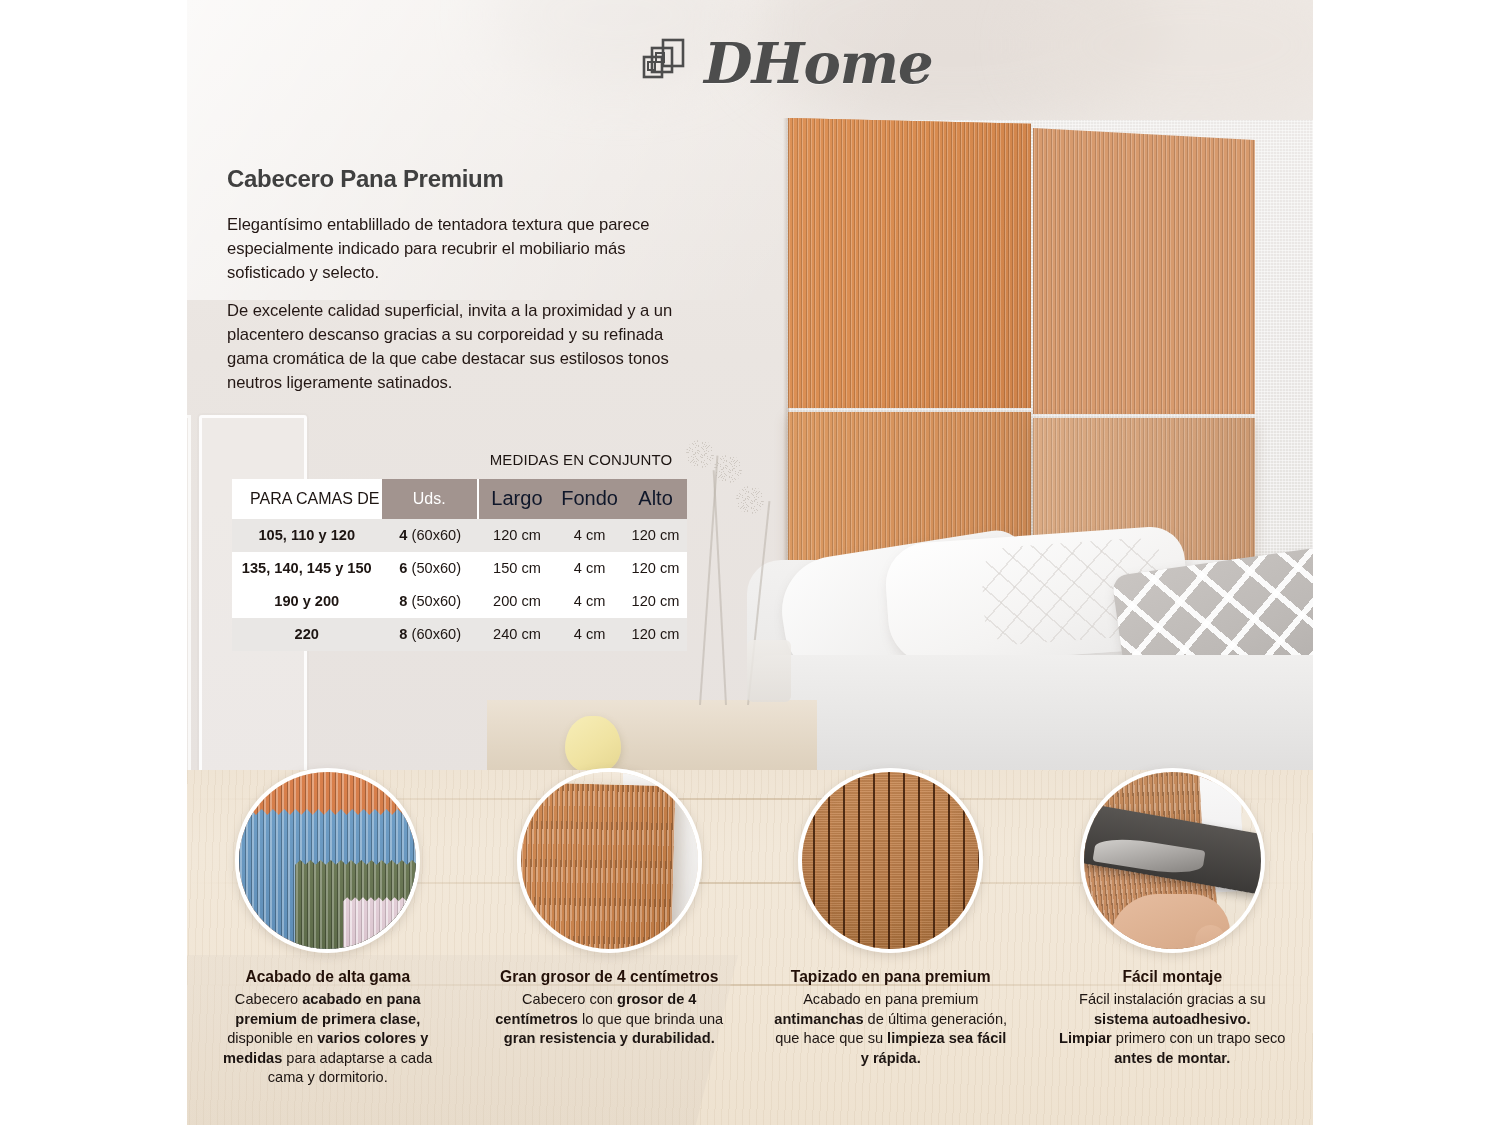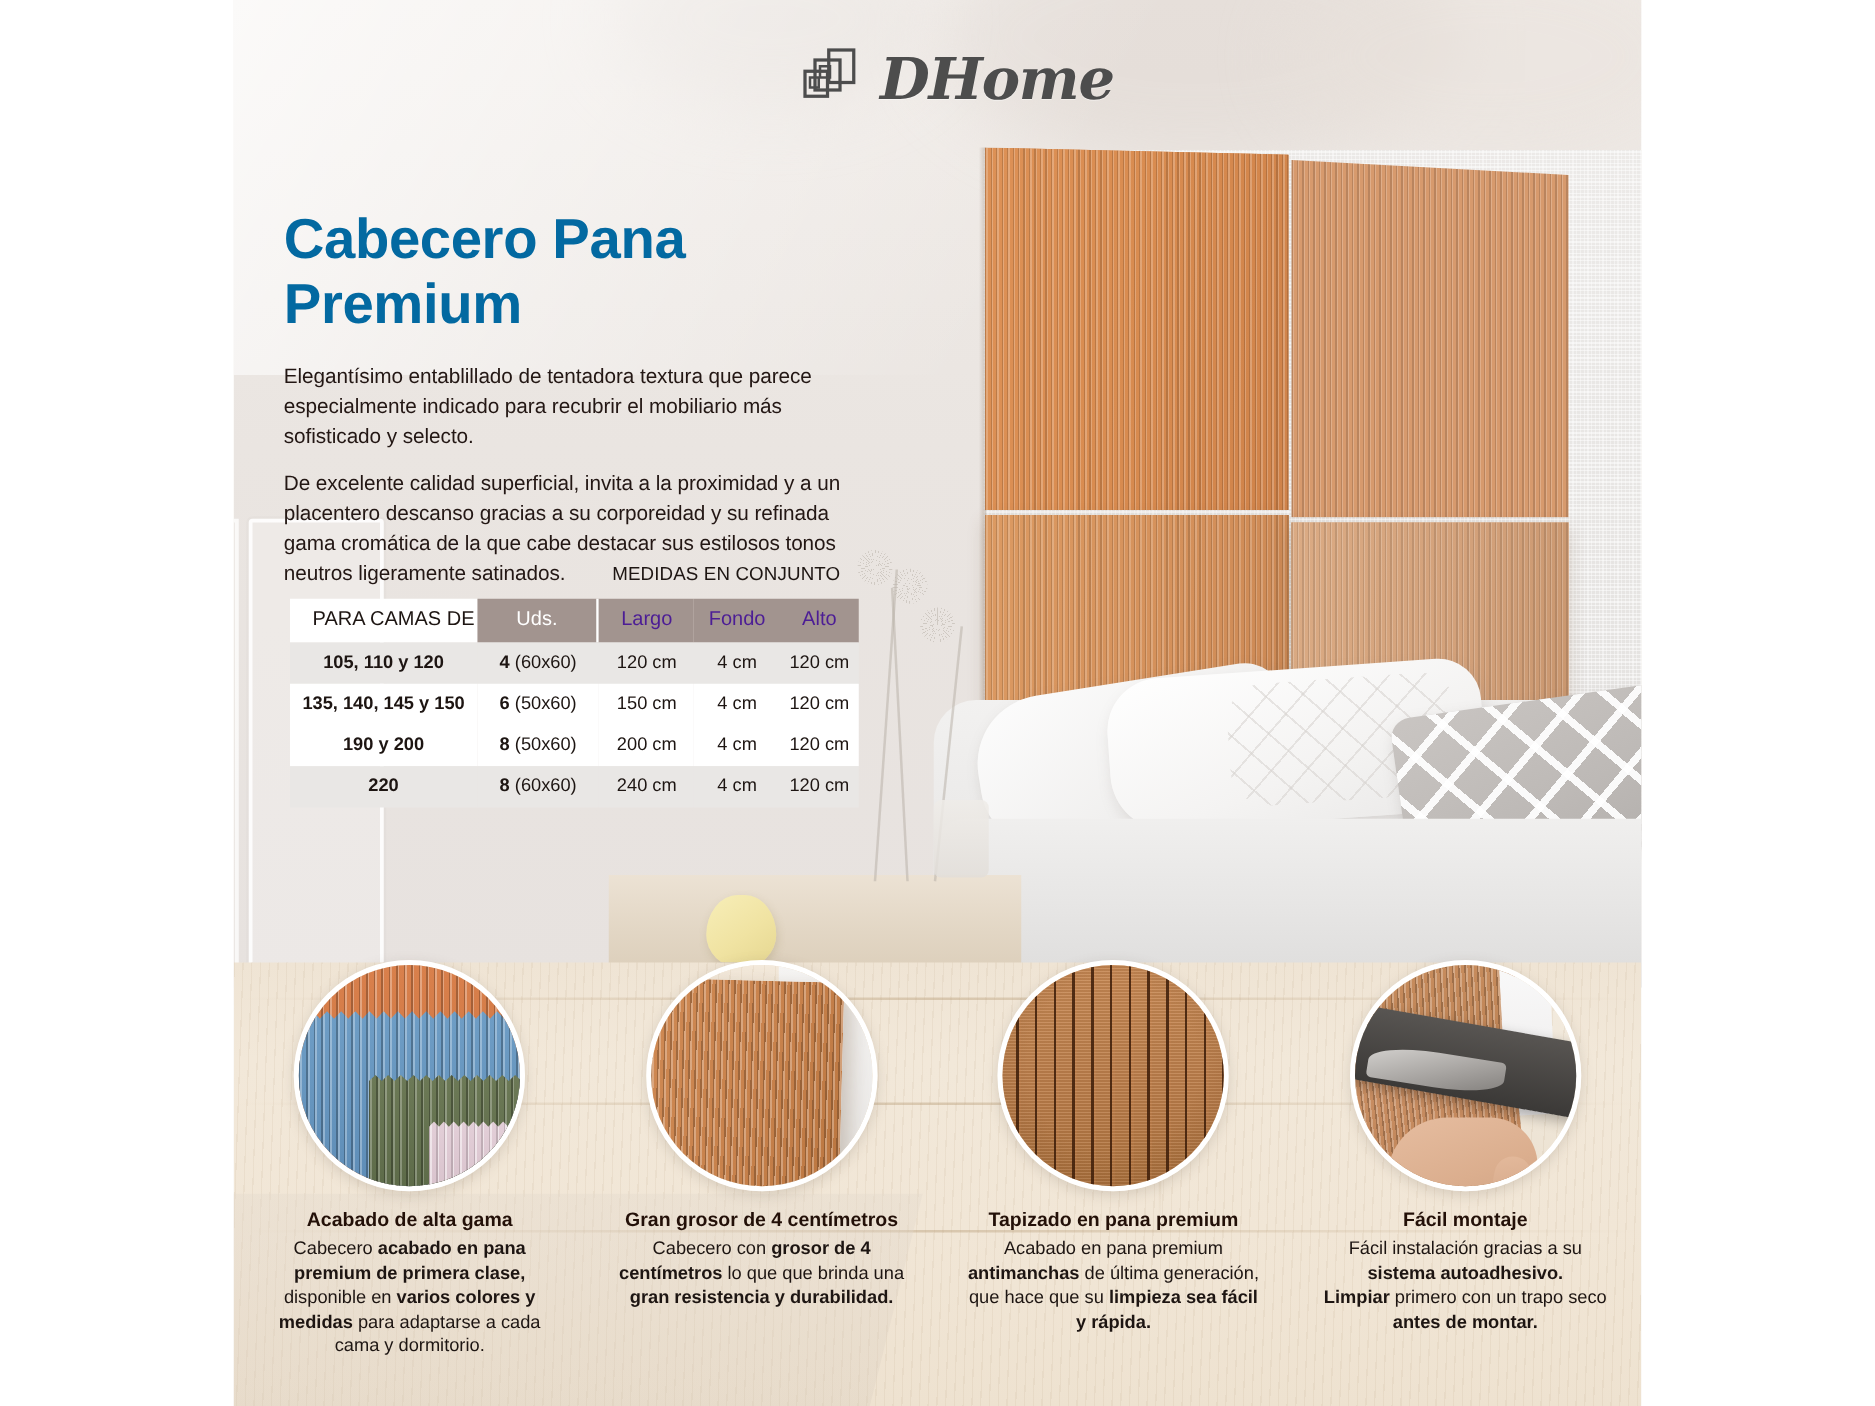--- a/index.html
+++ b/index.html
@@ -289,23 +289,23 @@
 
   
   #copy {
     position: absolute;
     left: 40px;
     top: 165px;
     width: 470px;
     z-index: 6;
   }
   #product-title {
-    font-size: 45px;
+    font-size: 24px;
     font-weight: bold;
-    color: #0369a1;
+    color: #404040;
     letter-spacing: -0.3px;
     margin-bottom: 20px;
   }
   .para {
     font-size: 16.6px;
     line-height: 24px;
     color: #231714;
     margin-bottom: 14px;
     letter-spacing: -0.05px;
   }
@@ -351,22 +351,22 @@
   #size-table th.h-units {
     background: #a2948f;
     color: #ffffff;
     font-size: 16px;
     width: 100px;
     border-right: 2px solid #ffffff;
     margin-left: 41px;
   }
   #size-table th.h-m {
     background: #a2948f;
-    color: #4c1d95;
-    font-size: 16px;
+    color: #0f172a;
+    font-size: 20px;
   }
   #size-table th.h-largo { width: 78px; }
   #size-table th.h-fondo { width: 70px; }
   #size-table th.h-alto  { width: 64px; }
 
   #size-table td {
     padding: 8px 0 9px;
     text-align: center;
     color: #1d1512;
     font-size: 14.6px;
@@ -573,21 +573,21 @@
     top: 35px;
     display: flex;
     align-items: center;
     gap: 10px;
     z-index: 9;
   }
   #logo-mark { width: 52px; height: 56px; flex: 0 0 auto; }
   #logo-text {
     font-family: "DejaVu Serif", serif;
     font-style: italic;
-    font-size: 46px;
+    font-size: 56px;
     font-weight: bold;
     color: #4d4d4d;
     letter-spacing: -1px;
     line-height: 1;
     text-shadow: 0 1px 0 rgba(255,255,255,.45);
   }
 </style>
 </head>
 <body>
 

